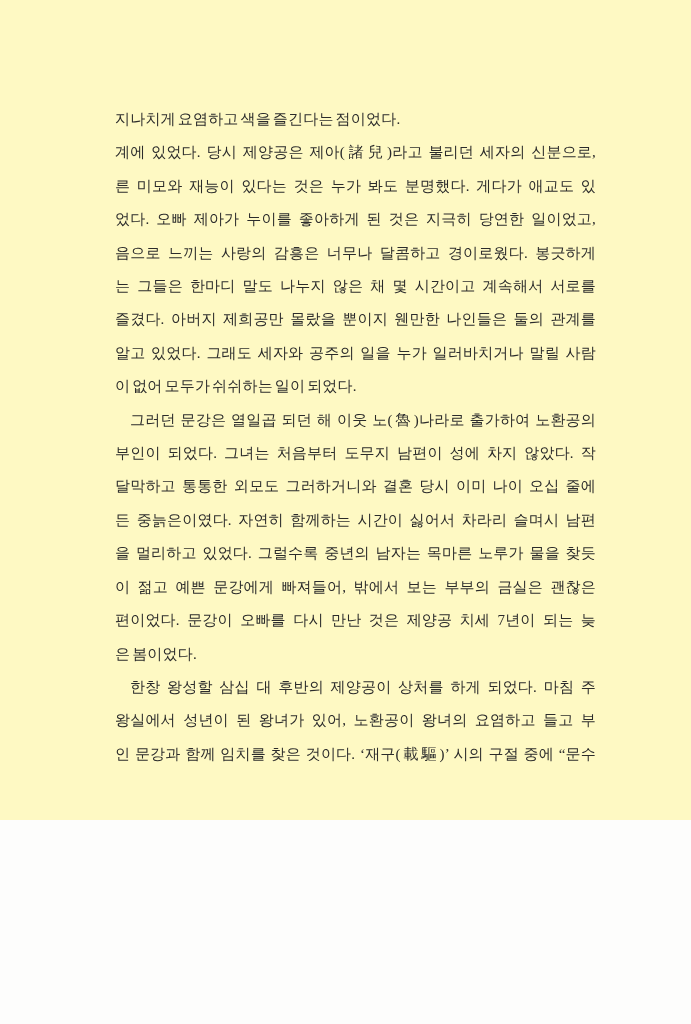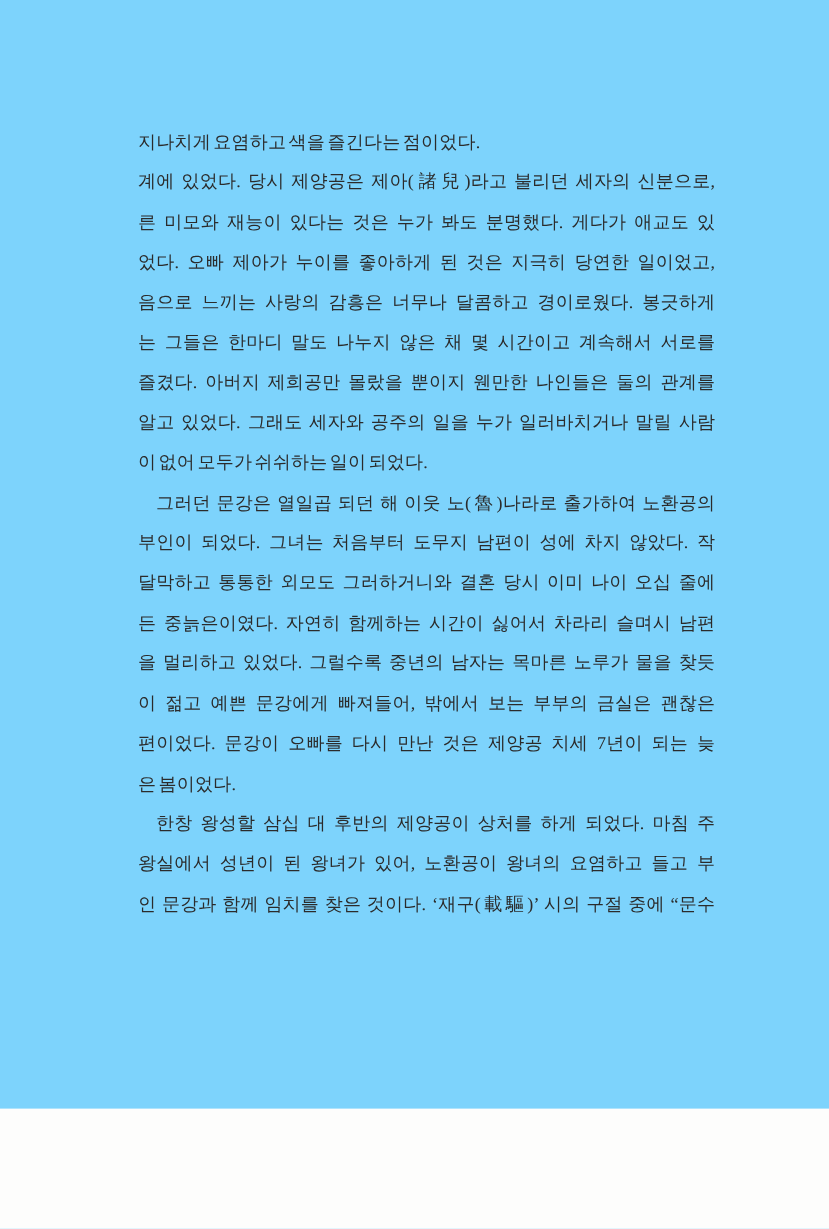--- a/index.html
+++ b/index.html
@@ -3,22 +3,22 @@
 <meta charset="utf-8">
 <style>
   html, body {
     margin: 0;
     padding: 0;
     background: #fdfdfc;
   }
   .page {
     position: relative;
     width: 691px;
-    height: 924px;
-    background: #7dd3fc;
+    height: 820px;
+    background: #fef9c3;
     overflow: hidden;
     font-family: "Liberation Serif", "DejaVu Serif", serif;
     color: #2b2b2b;
   }
   .body-text {
     position: absolute;
     left: 115px;
     top: 103px;
     width: 481px;
     font-size: 15px;

